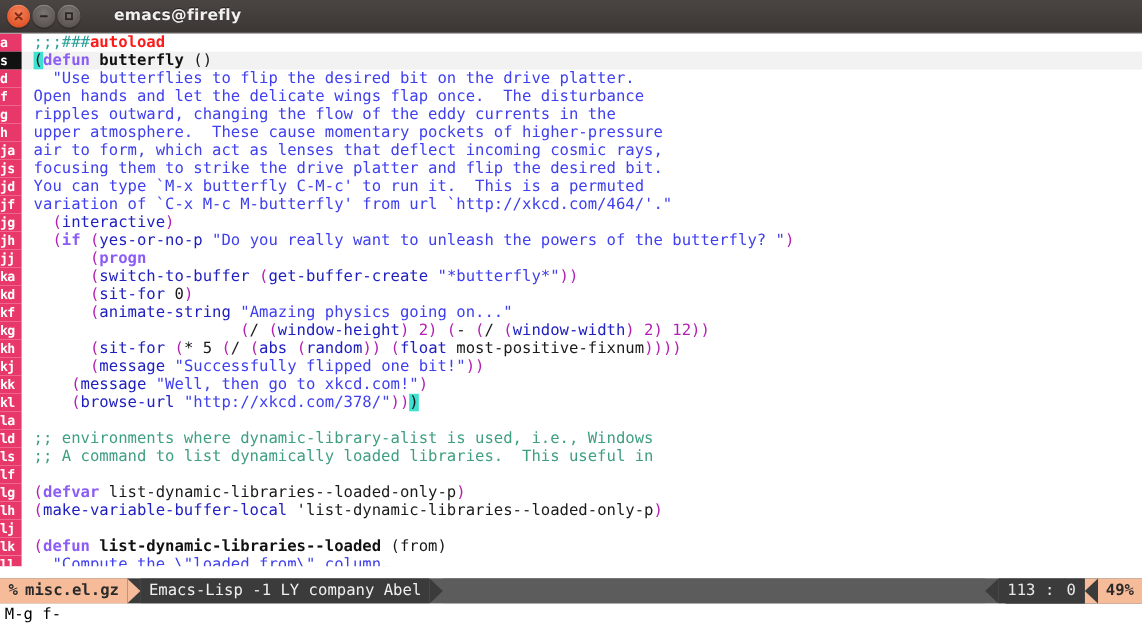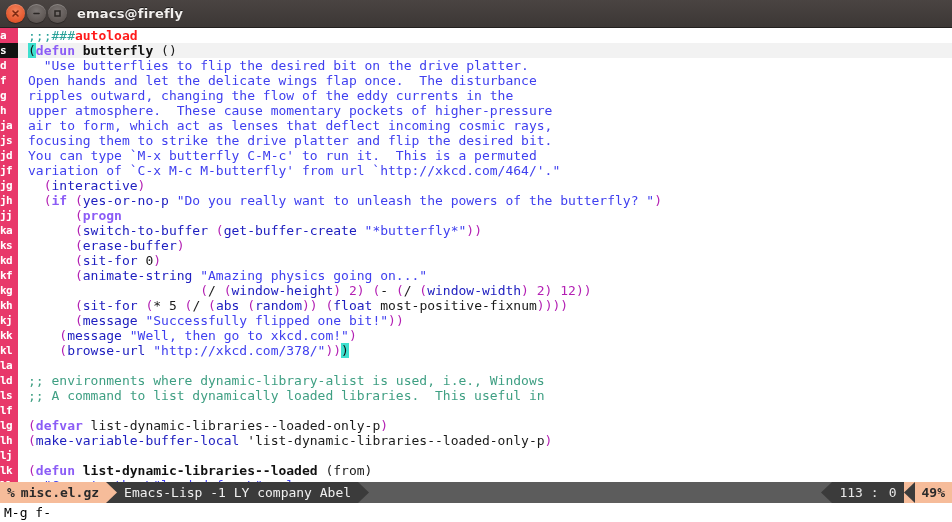--- a/index.html
+++ b/index.html
@@ -38,21 +38,21 @@
   }
   .wbtn.close { background: radial-gradient(circle at 50% 35%, #f4825a 0%, #e2562c 70%, #c8431f 100%); }
   .wbtn.min   { background: radial-gradient(circle at 50% 35%, #7a7472 0%, #5d5653 70%, #4c4542 100%); }
   .wbtn.max   { background: radial-gradient(circle at 50% 35%, #7a7472 0%, #5d5653 70%, #4c4542 100%); }
   .wbtn svg { display:block; }
   .wtitle {
     color: #f2f0ee;
     font-family: "DejaVu Sans", sans-serif;
     font-weight: bold;
     font-size: 13px;
-    margin-left: 10px;
+    margin-left: 28px;
     letter-spacing: 0.2px;
     text-shadow: 0 -1px 0 rgba(0,0,0,0.55);
   }
 
   
   .buffer {
     position: absolute;
     top: 28px; left: 0;
     width: 952px;
     height: 454px;
@@ -179,21 +179,20 @@
       <div class="line"><div class="gutter">g</div><div class="code"><span class="s-doc">ripples outward, changing the flow of the eddy currents in the</span></div></div>
       <div class="line"><div class="gutter">h</div><div class="code"><span class="s-doc">upper atmosphere.  These cause momentary pockets of higher-pressure</span></div></div>
       <div class="line"><div class="gutter">ja</div><div class="code"><span class="s-doc">air to form, which act as lenses that deflect incoming cosmic rays,</span></div></div>
       <div class="line"><div class="gutter">js</div><div class="code"><span class="s-doc">focusing them to strike the drive platter and flip the desired bit.</span></div></div>
       <div class="line"><div class="gutter">jd</div><div class="code"><span class="s-doc">You can type `M-x butterfly C-M-c' to run it.  This is a permuted</span></div></div>
       <div class="line"><div class="gutter">jf</div><div class="code"><span class="s-doc">variation of `C-x M-c M-butterfly' from url `http://xkcd.com/464/'."</span></div></div>
       <div class="line"><div class="gutter">jg</div><div class="code"><span class="s-plain">  </span><span class="s-paren">(</span><span class="s-func">interactive</span><span class="s-paren">)</span></div></div>
       <div class="line"><div class="gutter">jh</div><div class="code"><span class="s-plain">  </span><span class="s-paren">(</span><span class="s-kw">if</span><span class="s-plain"> </span><span class="s-paren">(</span><span class="s-func">yes-or-no-p</span><span class="s-plain"> </span><span class="s-string">"Do you really want to unleash the powers of the butterfly? "</span><span class="s-paren">)</span></div></div>
       <div class="line"><div class="gutter">jj</div><div class="code"><span class="s-plain">      </span><span class="s-paren">(</span><span class="s-kw">progn</span></div></div>
       <div class="line"><div class="gutter">ka</div><div class="code"><span class="s-plain">      </span><span class="s-paren">(</span><span class="s-func">switch-to-buffer</span><span class="s-plain"> </span><span class="s-paren">(</span><span class="s-func">get-buffer-create</span><span class="s-plain"> </span><span class="s-string">"*butterfly*"</span><span class="s-paren">))</span></div></div>
-      <div class="line"><div class="gutter">ks</div><div class="code"><span class="s-plain">      </span><span class="s-paren">(</span><span class="s-func">erase-buffer</span><span class="s-paren">)</span></div></div>
       <div class="line"><div class="gutter">kd</div><div class="code"><span class="s-plain">      </span><span class="s-paren">(</span><span class="s-func">sit-for</span><span class="s-plain"> 0</span><span class="s-paren">)</span></div></div>
       <div class="line"><div class="gutter">kf</div><div class="code"><span class="s-plain">      </span><span class="s-paren">(</span><span class="s-func">animate-string</span><span class="s-plain"> </span><span class="s-string">"Amazing physics going on..."</span></div></div>
       <div class="line"><div class="gutter">kg</div><div class="code"><span class="s-plain">                      </span><span class="s-paren">(</span><span class="s-plain">/ </span><span class="s-paren">(</span><span class="s-func">window-height</span><span class="s-paren">) 2) </span><span class="s-paren">(</span><span class="s-plain">- </span><span class="s-paren">(</span><span class="s-plain">/ </span><span class="s-paren">(</span><span class="s-func">window-width</span><span class="s-paren">) 2) 12))</span></div></div>
       <div class="line"><div class="gutter">kh</div><div class="code"><span class="s-plain">      </span><span class="s-paren">(</span><span class="s-func">sit-for</span><span class="s-plain"> </span><span class="s-paren">(</span><span class="s-plain">* 5 </span><span class="s-paren">(</span><span class="s-plain">/ </span><span class="s-paren">(</span><span class="s-func">abs </span><span class="s-paren">(</span><span class="s-func">random</span><span class="s-paren">)) </span><span class="s-paren">(</span><span class="s-func">float</span><span class="s-plain"> most-positive-fixnum</span><span class="s-paren">))))</span></div></div>
       <div class="line"><div class="gutter">kj</div><div class="code"><span class="s-plain">      </span><span class="s-paren">(</span><span class="s-func">message</span><span class="s-plain"> </span><span class="s-string">"Successfully flipped one bit!"</span><span class="s-paren">))</span></div></div>
       <div class="line"><div class="gutter">kk</div><div class="code"><span class="s-plain">    </span><span class="s-paren">(</span><span class="s-func">message</span><span class="s-plain"> </span><span class="s-string">"Well, then go to xkcd.com!"</span><span class="s-paren">)</span></div></div>
       <div class="line"><div class="gutter">kl</div><div class="code"><span class="s-plain">    </span><span class="s-paren">(</span><span class="s-func">browse-url</span><span class="s-plain"> </span><span class="s-string">"http://xkcd.com/378/"</span><span class="s-paren">))</span><span class="s-hl">)</span></div></div>
       <div class="line"><div class="gutter">la</div><div class="code"></div></div>
       <div class="line"><div class="gutter">ld</div><div class="code"><span class="s-comment">;; environments where dynamic-library-alist is used, i.e., Windows</span></div></div>
       <div class="line"><div class="gutter">ls</div><div class="code"><span class="s-comment">;; A command to list dynamically loaded libraries.  This useful in</span></div></div>

